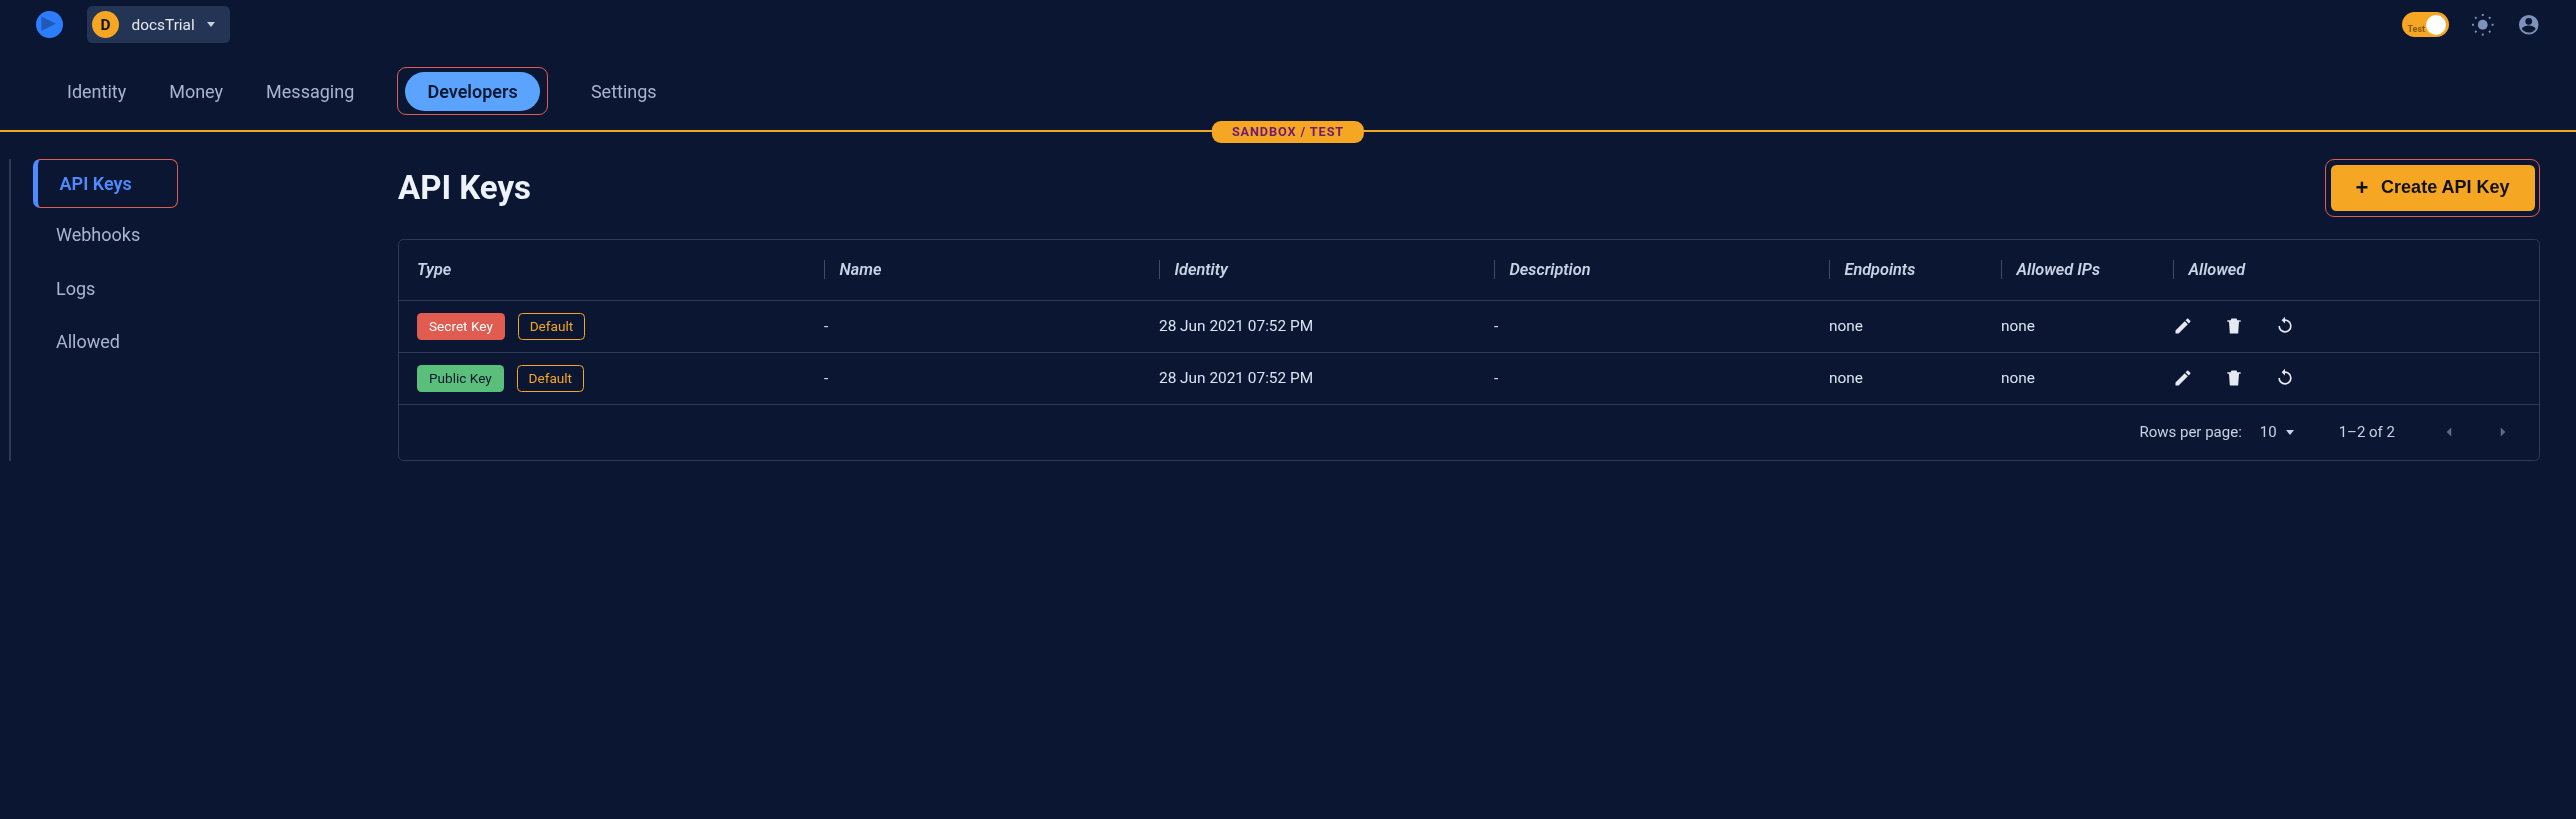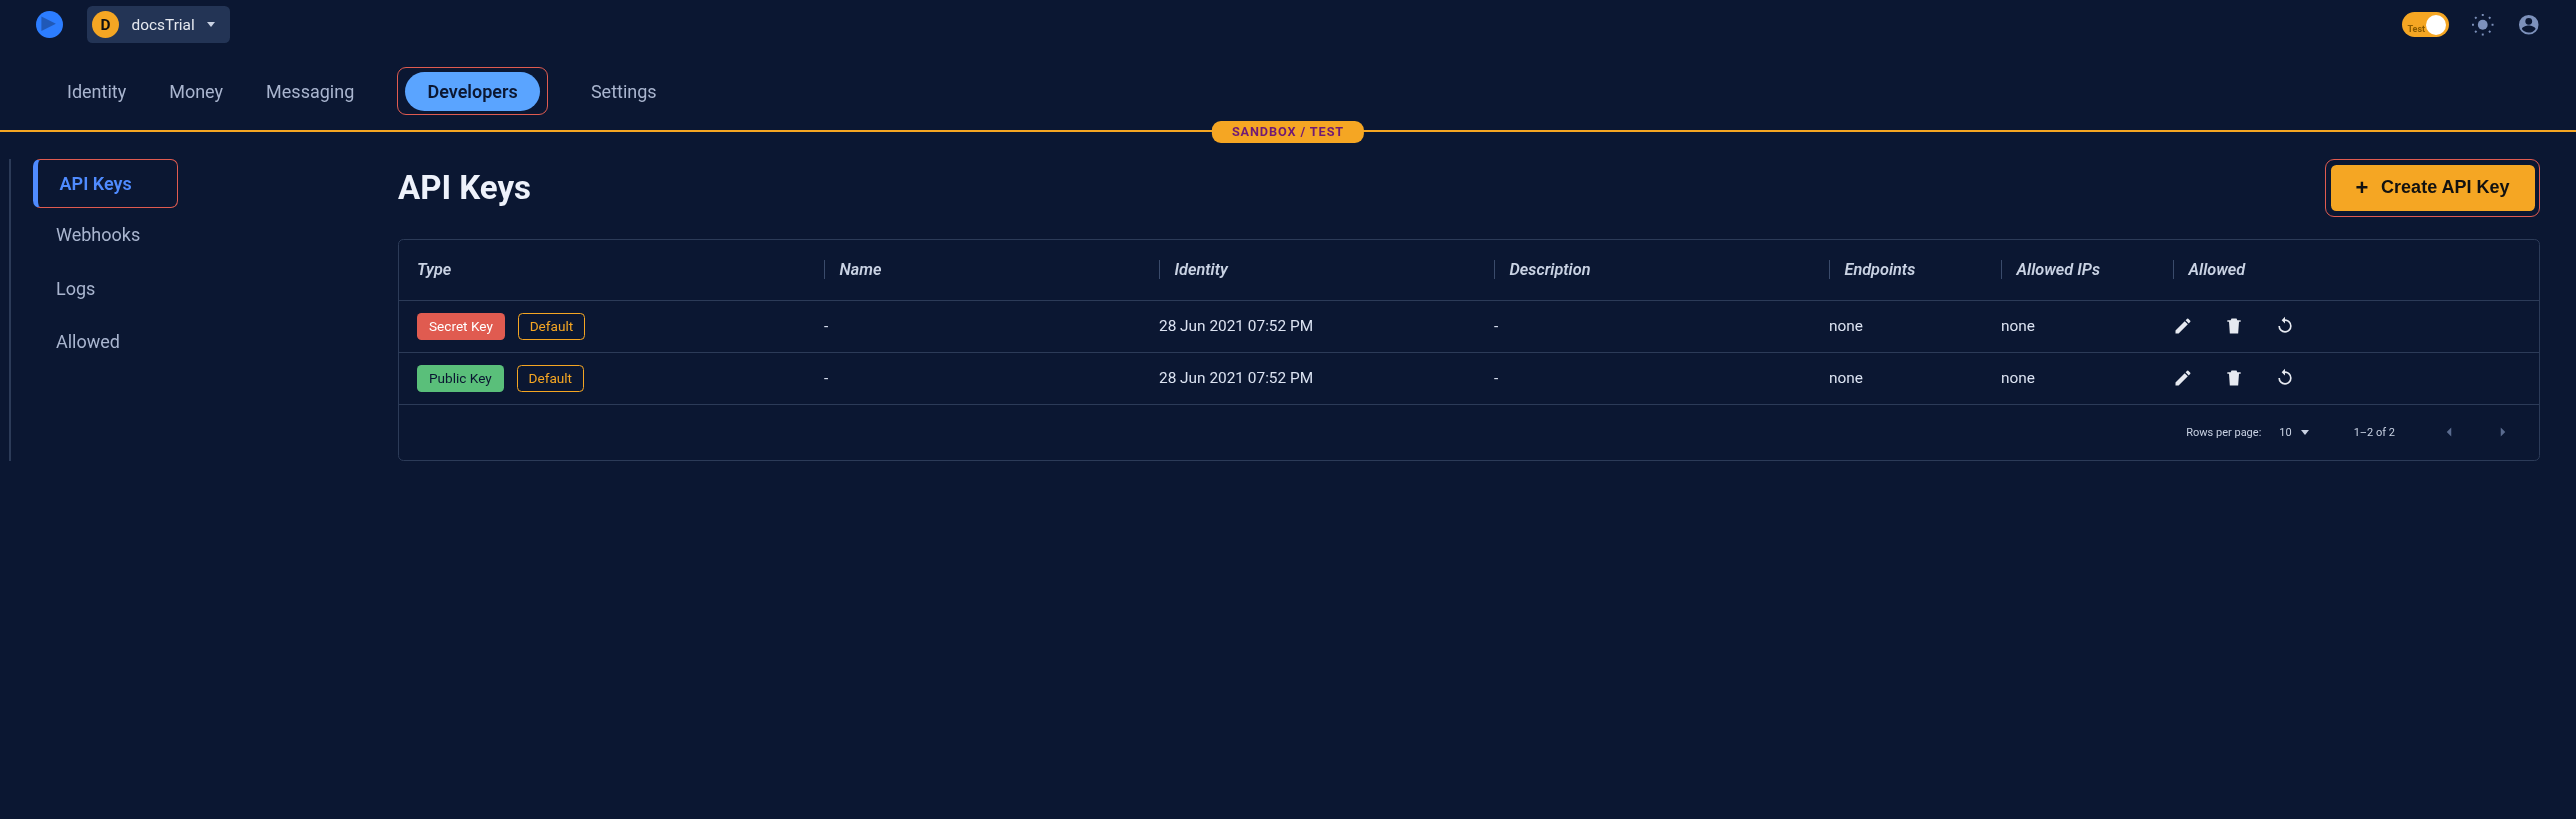--- a/index.html
+++ b/index.html
@@ -159,21 +159,21 @@
   .badge.public { background:#5abf7a; color:#0b1732; }
   .badge.default { border:0.9px solid #f5a623; color:#f5a623; background:transparent; }
 
   .actions-cell { display:flex; gap:31px; }
   .actions-cell svg { width:20px; height:20px; fill:#e6e9f0; cursor:pointer; }
 
   
   .tfoot {
     height:56px; border-top:0.9px solid #2c3b58;
     display:flex; justify-content:flex-end; align-items:center;
-    gap:45px; padding-right:27px; color:#c9d2e3; font-size:11px;
+    gap:45px; padding-right:27px; color:#c9d2e3; font-size:15px;
   }
   .rpp { display:flex; align-items:center; gap:18px; }
   .rpp-select { display:flex; align-items:center; gap:9px; cursor:pointer; }
   .page-arrows { display:flex; gap:36px; }
   .page-arrows svg { width:18px;height:18px;fill:#5a6b8f;cursor:pointer; }
 </style>
 </head>
 <body>
 
 <div class="topbar">

